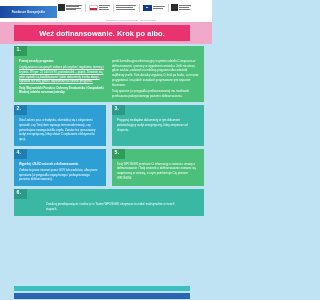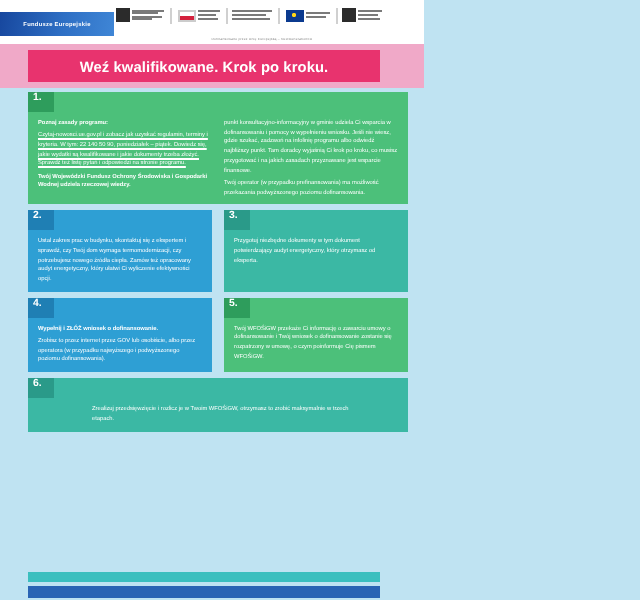--- a/index.html
+++ b/index.html
@@ -171,21 +171,21 @@
 
   <div class="hdr-caption">Dofinansowane przez Unię Europejską – NextGenerationEU</div>
 
   <div class="hdr-brand">
     <span>Fundusze Europejskie</span>
   </div>
 </div>
 
 <div class="titlebar">
   <div class="titlebar-inner">
-    <h1>Weź kwalifikowane. Krok po kroku.</h1>
+    <h1>Weź dofinansowanie. Krok po albo.</h1>
   </div>
 </div>
 
 <div class="board">
 
   <div class="card" style="background:#4cc07a">
     <div class="card-badge" style="background:#2e9d5c">
       <span>1.</span>
     </div>
     <div class="card-body">

